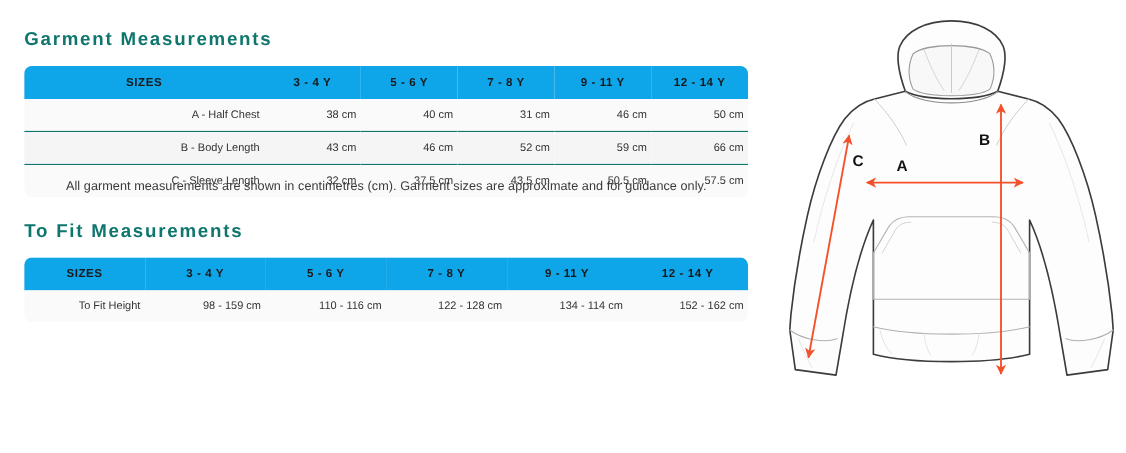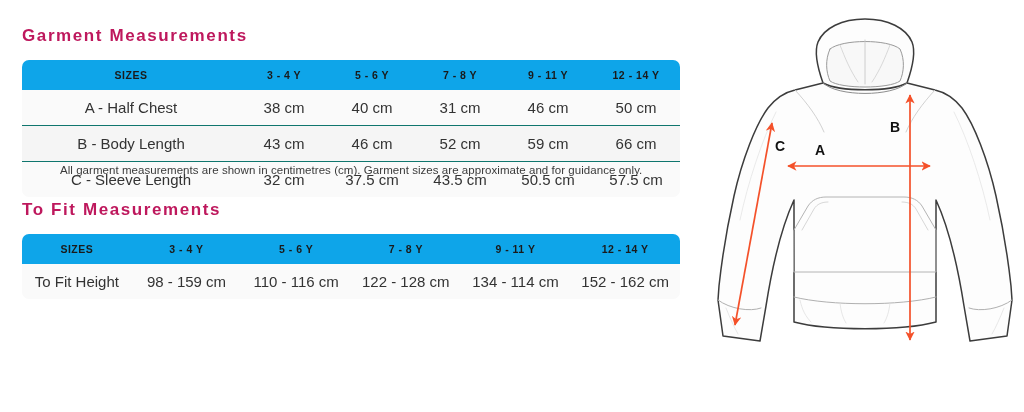--- a/index.html
+++ b/index.html
@@ -28,21 +28,21 @@
     top: 0;
     width: 700px;
     height: 412px;
     padding: 0;
   }
 
   .section-heading {
     font-size: 17px;
     font-weight: bold;
     letter-spacing: 1.6px;
-    color: #be185d;
+    color: #0f766e;
     margin: 0;
     padding: 0;
   }
   #garment-heading { position: absolute; left: 22px; top: 26px; }
   #tofit-heading   { position: absolute; left: 22px; top: 200px; }
 
   .size-table {
     position: absolute;
     left: 22px;
     width: 658px;
@@ -61,23 +61,23 @@
     color: #1a1a1a;
     font-weight: bold;
     font-size: 10.5px;
     letter-spacing: 0.5px;
     padding: 9px 4px;
     text-align: center;
     border: none;
   }
   .size-table td {
     color: #333333;
-    font-size: 15px;
+    font-size: 10px;
     padding: 9px 4px;
-    text-align: center;
+    text-align: right;
     border: none;
     font-weight: normal;
   }
   .size-table tbody tr:nth-child(odd)  td { background: #fafafa; }
   .size-table tbody tr:nth-child(even) td { background: #f5f5f5; }
   .size-table tbody tr + tr td { border-top: 1px solid #0f766e; }
 
   #garment-table col.c-label { width: 218px; }
   #garment-table col.c-size  { width: 88px; }
   #tofit-table   col.c-any   { width: 16.6666%; }

